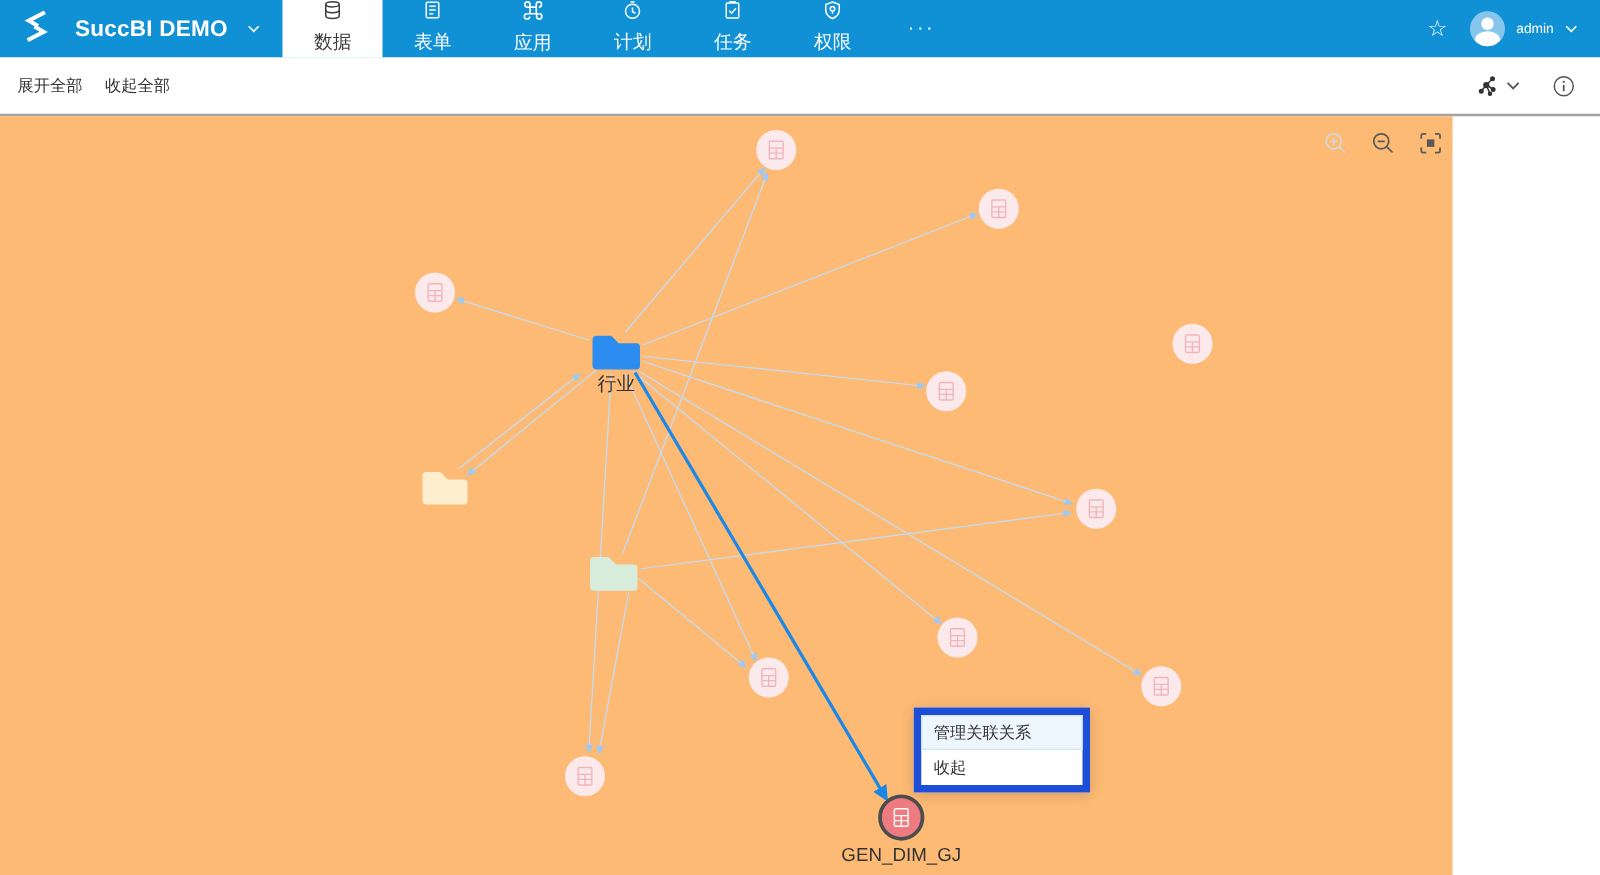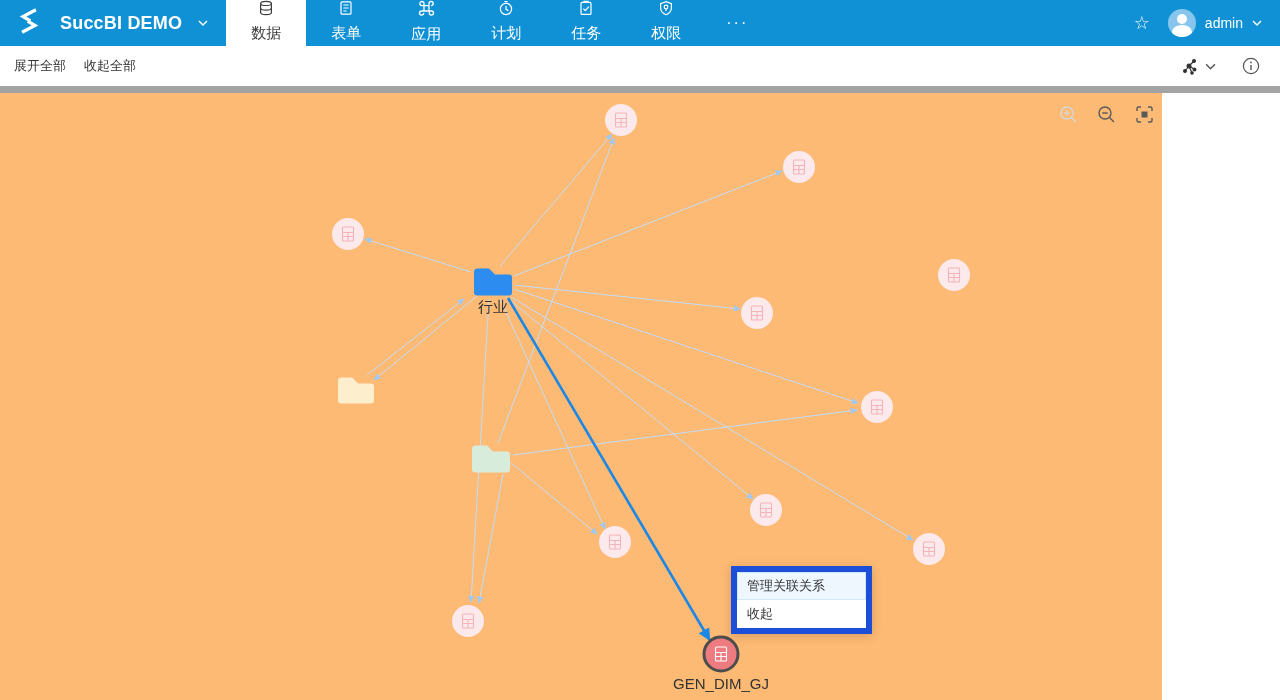--- a/index.html
+++ b/index.html
@@ -15,24 +15,24 @@
   .tab { display:flex; align-items:center; gap:8px; padding:0 25px; font-size:15px; color:#fff; cursor:pointer; white-space:nowrap;flex-direction:column; }
   .tab.active { background:#fff; color:#3c3c3c; }
   .tab svg { flex:none; }
   .tab-more { display:flex; align-items:center; padding:0 20px; font-size:16px; letter-spacing:2px; cursor:pointer; }
   .header-right { margin-left:auto; display:flex; align-items:center; gap:18px; padding-right:18px; }
   .star { font-size:18px; line-height:1; cursor:pointer; }
   .user { display:flex; align-items:center; gap:9px; cursor:pointer; }
   .avatar { width:28px; height:28px; border-radius:50%; background:#87c6ec; position:relative; overflow:hidden; }
   .avatar::before { content:""; position:absolute; top:5px; left:9px; width:10px; height:10px; border-radius:50%; background:#fff; }
   .avatar::after  { content:""; position:absolute; top:16px; left:4px; width:20px; height:14px; border-radius:50% 50% 0 0; background:#fff; }
-  .user-name { font-size:14px; }
+  .user-name { font-size:11px; }
 
   
-  .toolbar { height:47px; display:flex; align-items:center; background:#fff; border-bottom:7px solid #a3a3a3; padding:0 14px; }
+  .toolbar { height:47px; display:flex; align-items:center; background:#fff; border-bottom:2px solid #a3a3a3; padding:0 14px; }
   .toolbar-link { font-size:13px; color:#333; margin-right:18px; cursor:pointer; }
   .toolbar-right { margin-left:auto; display:flex; align-items:center; gap:26px; padding-right:6px; }
   .layout-picker { display:flex; align-items:center; gap:5px; cursor:pointer; color:#333; }
 
   
   .canvas { position:relative; width:1162px; height:607px; background:#fdba74; overflow:hidden; }
   #graph-svg { position:absolute; left:0; top:0; }
   .zoom-controls { position:absolute; top:12px; right:8px; display:flex; align-items:center; gap:19px; }
   .zoom-btn { cursor:pointer; display:flex; }
   .zoom-btn.disabled { cursor:default; }

